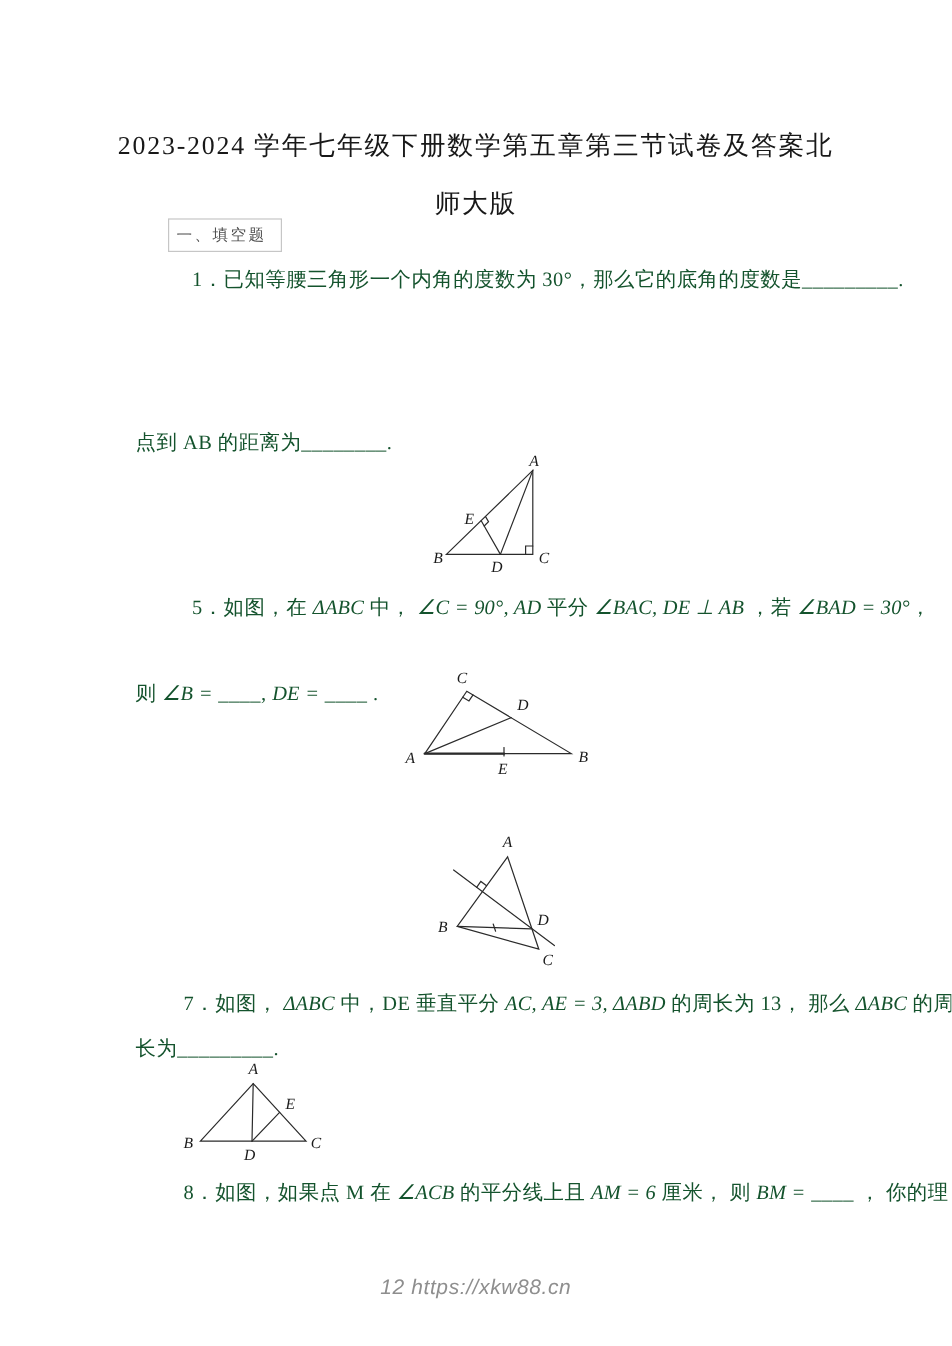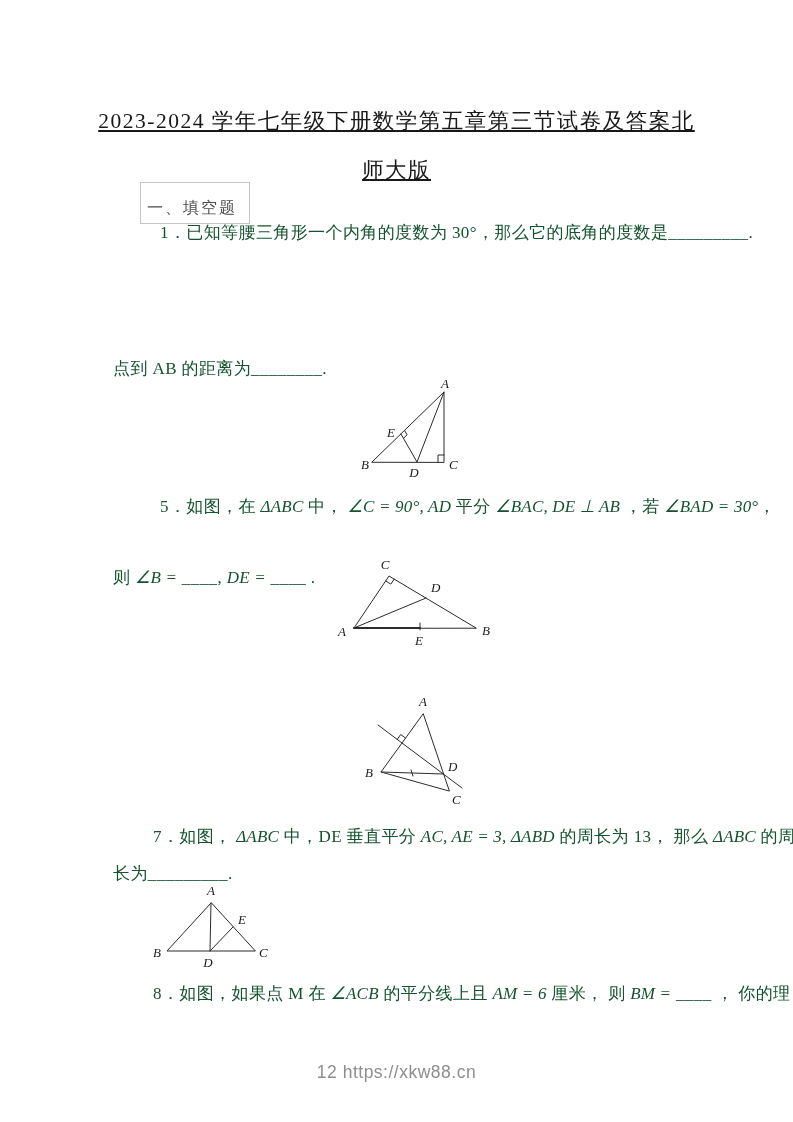--- a/index.html
+++ b/index.html
@@ -4,41 +4,41 @@
 <style>
   html,body{margin:0;padding:0;background:#ffffff;}
   .page{
     position:relative;width:793px;height:1122px;background:#ffffff;
     font-family:"Liberation Serif","DejaVu Serif",serif;color:#1e1e1e;overflow:hidden;
   }
   .title{
     position:absolute;left:0;right:0;top:97px;text-align:center;
     font-size:21.5px;letter-spacing:1.5px;color:#181818;
   }
-  .title .tline{height:49px;line-height:49px;text-decoration:underline;}
+  .title .tline{height:49px;line-height:49px;}
   .section-box{
     position:absolute;left:140px;top:182px;
     border:1px solid #c6c6c6;color:#4c4c4c;
-    font-size:16px;padding:15px 12px 4px 6px;letter-spacing:2px;
+    font-size:13px;padding:4px 12px 4px 6px;letter-spacing:2px;
   }
   .q{
     position:absolute;font-size:17px;letter-spacing:0.4px;white-space:nowrap;color:#14532d;
   }
   .math{font-style:italic;font-family:"Liberation Serif",serif;letter-spacing:0.2px;}
   .fig{position:absolute;overflow:visible;}
   .fig path, .fig line{stroke:#2b2b2b;stroke-width:1;fill:none;stroke-linecap:round;}
   .fig path.bold{stroke-width:2;}
   .fig text{
     font-family:"Liberation Serif",serif;font-style:italic;
     font-size:13px;fill:#1a1a1a;
   }
   .footer{
     position:absolute;left:0;right:0;top:1062px;text-align:center;
     font-family:"Liberation Sans","DejaVu Sans",sans-serif;
-    font-size:17.5px;color:#8e8e8e;letter-spacing:0.5px;
+    font-size:17.5px;color:#8e8e8e;letter-spacing:0.5px;font-style:italic;
   }
 </style>
 </head>
 <body>
 
 <div class="page">
 
   <div class="title">
     <div class="tline">2023-2024 学年七年级下册数学第五章第三节试卷及答案北</div>
     <div class="tline">师大版</div>

